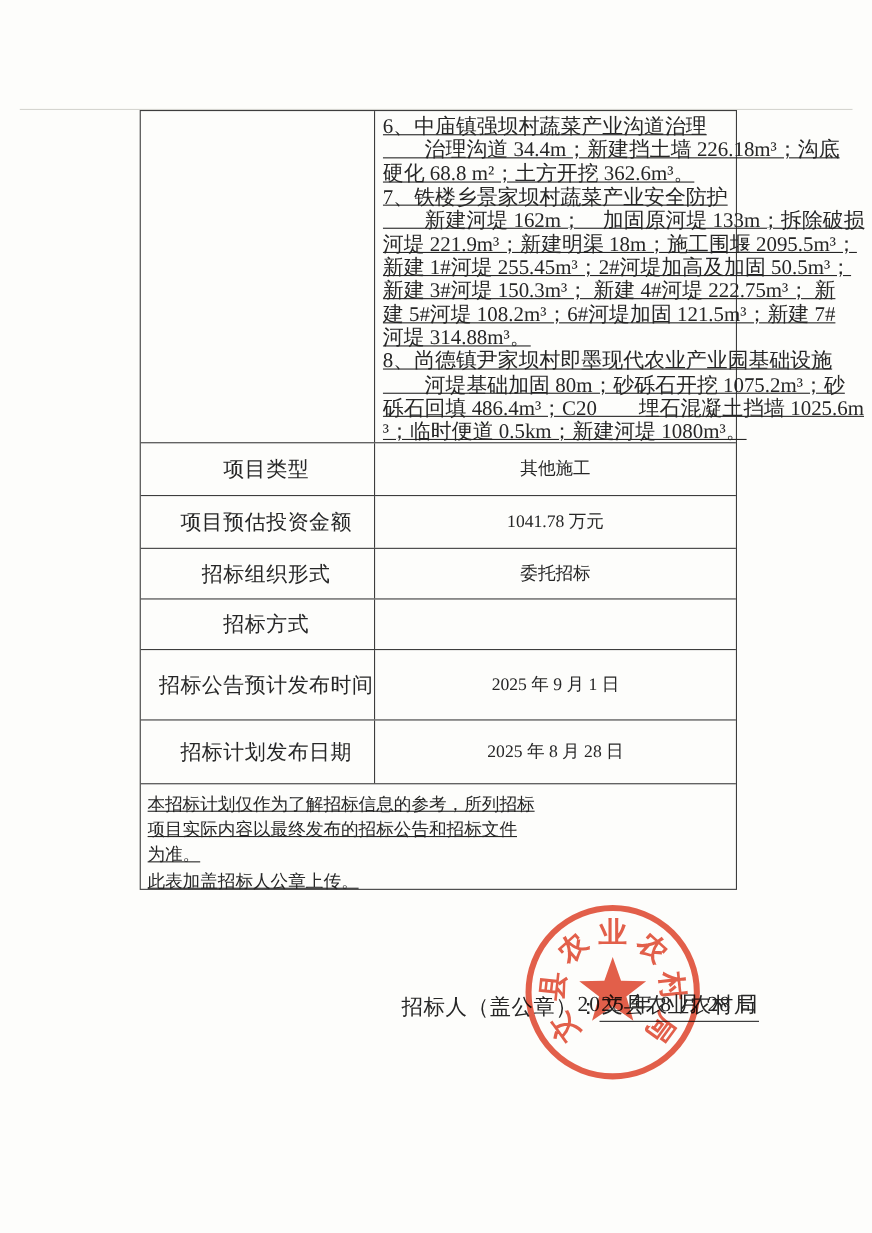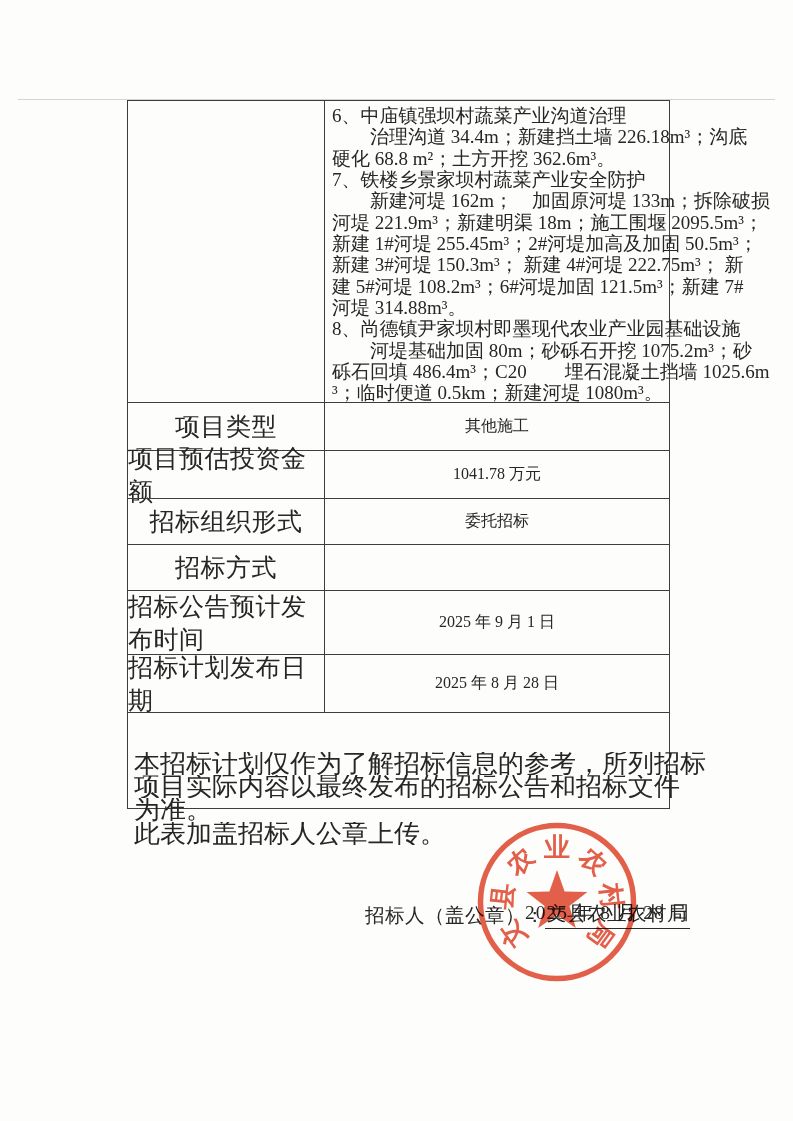--- a/index.html
+++ b/index.html
@@ -21,35 +21,35 @@
     border:1.7px solid #3d3d3d;
     box-sizing:content-box;
     display:flex;flex-direction:column;
   }
   .trow{display:flex;border-top:1.7px solid #3d3d3d;box-sizing:border-box;}
   .trow.first{border-top:none;}
   .cell-l{
     width:197px;min-width:197px;border-right:1.7px solid #3d3d3d;
     display:flex;align-items:center;justify-content:center;
     box-sizing:border-box;
-    font-size:25px;letter-spacing:.5px;
+    font-size:19px;letter-spacing:.5px;margin-left:16px;
   }
   .cell-r{
     flex:1;display:flex;align-items:center;justify-content:center;
     font-size:16px;box-sizing:border-box;
   }
-  .cell-r.block{display:block;}
+  .cell-r.block{display:block;text-decoration:underline;}
   .content-cell{
     padding:4px 4px 0 7px;
     font-size:19px;line-height:21.35px;
   }
   .content-cell .line{white-space:pre;overflow:hidden;}
   .remark-cell{
     padding:7px 4px 0 6px;
-    font-size:26px;line-height:23.2px;margin-top:32px;
+    font-size:16px;line-height:23.2px;
   }
   .remark-cell .line{white-space:pre;overflow:hidden;}
   .sig-row{
     position:absolute;left:365px;top:900px;
     display:flex;align-items:flex-end;
     font-size:19.5px;letter-spacing:.5px;
   }
   .sig-name{
     display:inline-block;min-width:141px;text-align:left;
     border-bottom:1.6px solid #2a2a2a;

